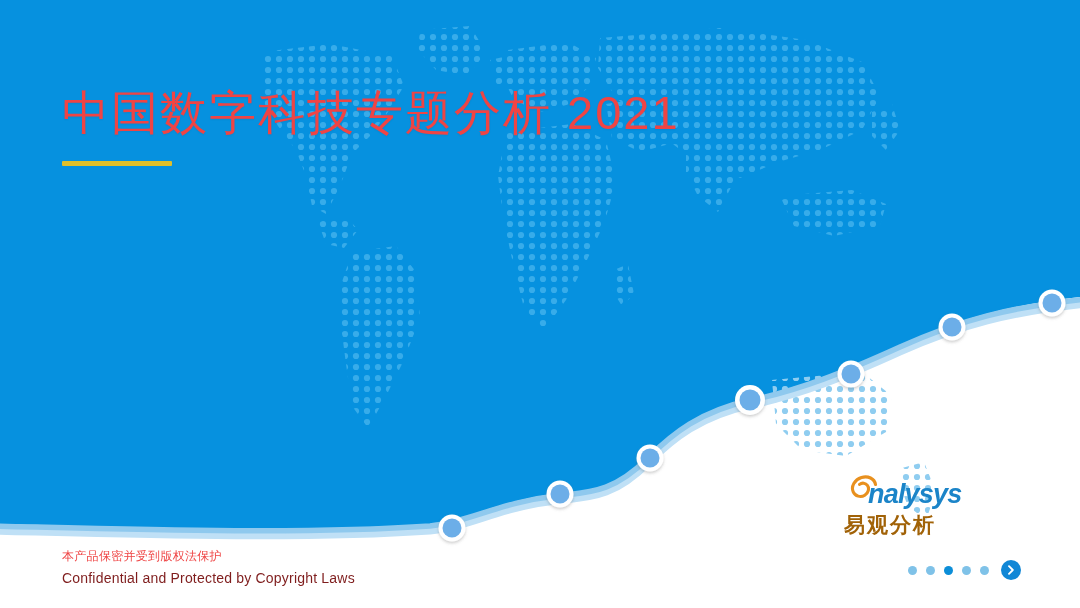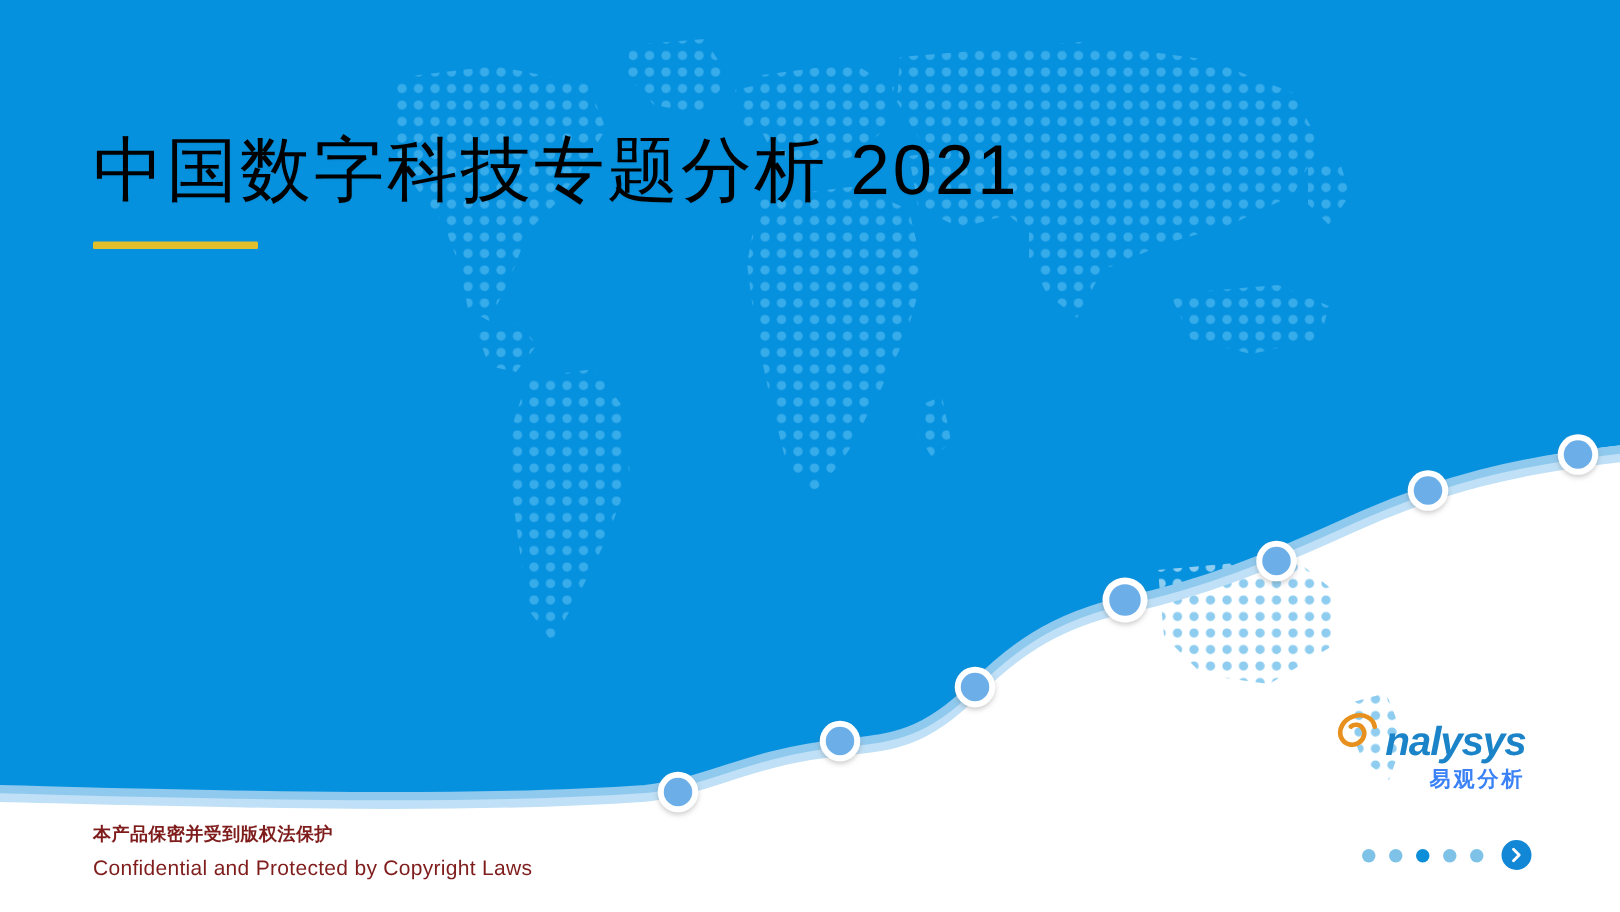--- a/index.html
+++ b/index.html
@@ -38,21 +38,21 @@
 
   
   .title-block {
     position: absolute;
     left: 62px;
     top: 84px;
     width: 840px;
   }
   .slide-title {
     margin: 0;
-    color: #000000;
+    color: #ef4444;
     font-size: 47px;
     font-weight: 400;
     letter-spacing: 2px;
     line-height: 1.25;
     white-space: nowrap;
     text-shadow: 0 1px 2px rgba(0,0,0,0.06);
   }
   .title-rule {
     margin-top: 18px;
     width: 110px;
@@ -62,39 +62,39 @@
   }
 
   
   .footer-block {
     position: absolute;
     left: 62px;
     top: 547px;
     line-height: 1.55;
   }
   .footer-cn {
-    color: #7f1d1d;
+    color: #ef4444;
     font-size: 12px;
-    font-weight: bold;
+    font-weight: normal;
     letter-spacing: 0.3px;
   }
   .footer-en {
     color: #7f1d1d;
     font-size: 14px;
     letter-spacing: 0.2px;
     margin-top: 2px;
   }
 
   
   .logo-block {
     position: absolute;
-    left: 885px;
+    left: 844px;
     top: 478px;
     width: 132px;
-    text-align: right;
+    text-align: left;
     user-select: none;
   }
   .logo-wordmark {
     position: relative;
     height: 32px;
     line-height: 32px;
     white-space: nowrap;
   }
   .logo-swoosh {
     position: absolute;
@@ -104,22 +104,22 @@
   .logo-text {
     display: inline-block;
     margin-left: 24px;
     color: #1b84c8;
     font-size: 27px;
     font-style: italic;
     font-weight: bold;
     letter-spacing: -0.8px;
   }
   .logo-cn {
-    color: #3b82f6;
-    font-size: 14px;
+    color: #a16207;
+    font-size: 21px;
     font-weight: bold;
     letter-spacing: 2px;
     margin-top: 1px;
   }
 
   
   .pager {
     position: absolute;
     left: 908px;
     top: 560px;

